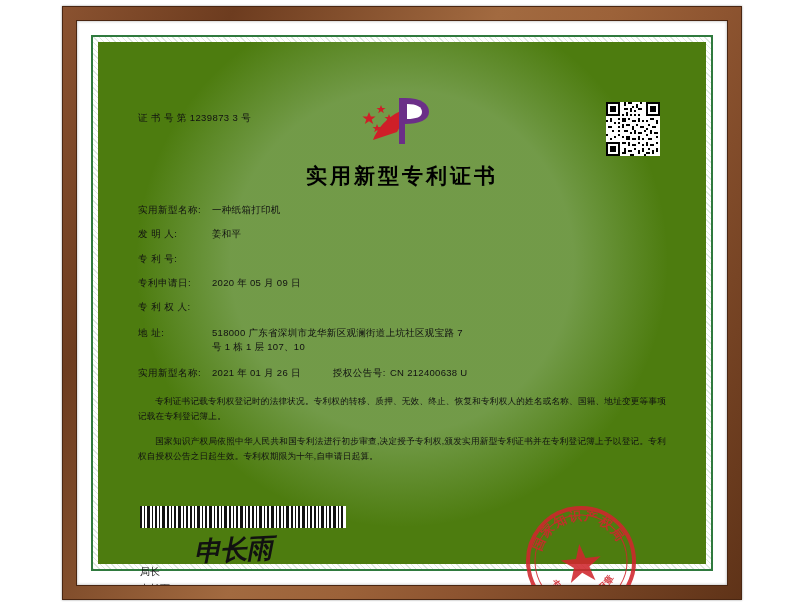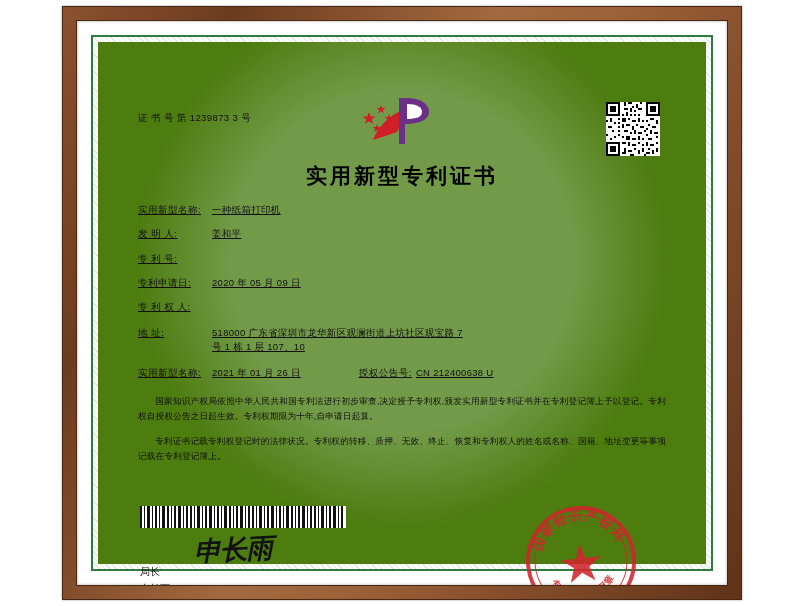--- a/index.html
+++ b/index.html
@@ -134,38 +134,37 @@
     right: 0;
     top: 128px;
   }
   .field-row {
     display: flex;
     align-items: baseline;
     margin-bottom: 11.5px;
     font-size: 9.5px;
     line-height: 1.35;
     color: #111;
-    text-decoration: underline;
   }
   .field-label {
     flex: 0 0 auto;
     letter-spacing: 0.5px;
     white-space: nowrap;
   }
   .field-label.sp4 { width: 74px; }
   .field-value {
     flex: 1 1 auto;
     letter-spacing: 0.3px;
   }
   .field-value.addr {
     line-height: 1.55;
   }
   .field-row.two-col .col-b {
     flex: 0 0 auto;
-    margin-left: 58px;
+    margin-left: 32px;
     display: flex;
     align-items: flex-end;
   }
   .col-b .field-label { width: auto; margin-right: 4px; }
 
   .paragraphs {
     position: absolute;
     left: 0;
     right: 0;
     top: 318px;
@@ -338,22 +337,22 @@
             <span class="field-value" style="flex:0 0 auto;">2021 年 01 月 26 日</span>
             <span class="col-b">
               <span class="field-label">授权公告号:</span>
               <span class="field-value">CN 212400638 U</span>
             </span>
           </div>
 
         </div>
 
         <div class="paragraphs">
+          <p>专利证书记载专利权登记时的法律状况。专利权的转移、质押、无效、终止、恢复和专利权人的姓名或名称、国籍、地址变更等事项记载在专利登记簿上。</p>
           <p>国家知识产权局依照中华人民共和国专利法进行初步审查,决定授予专利权,颁发实用新型专利证书并在专利登记簿上予以登记。专利权自授权公告之日起生效。专利权期限为十年,自申请日起算。</p>
-          <p>专利证书记载专利权登记时的法律状况。专利权的转移、质押、无效、终止、恢复和专利权人的姓名或名称、国籍、地址变更等事项记载在专利登记簿上。</p>
         </div>
 
         <div class="barcode">
           <svg viewBox="0 0 206 22" width="206" height="22" xmlns="http://www.w3.org/2000/svg" shape-rendering="crispEdges">
             <rect width="206" height="22" fill="#ffffff"></rect>
             <g fill="#111111">
               <rect x="0" y="0" width="2" height="22"></rect>
                 <rect x="4" y="0" width="1" height="22"></rect>
               <rect x="7" y="0" width="3" height="22"></rect>
                 <rect x="12" y="0" width="1" height="22"></rect>

